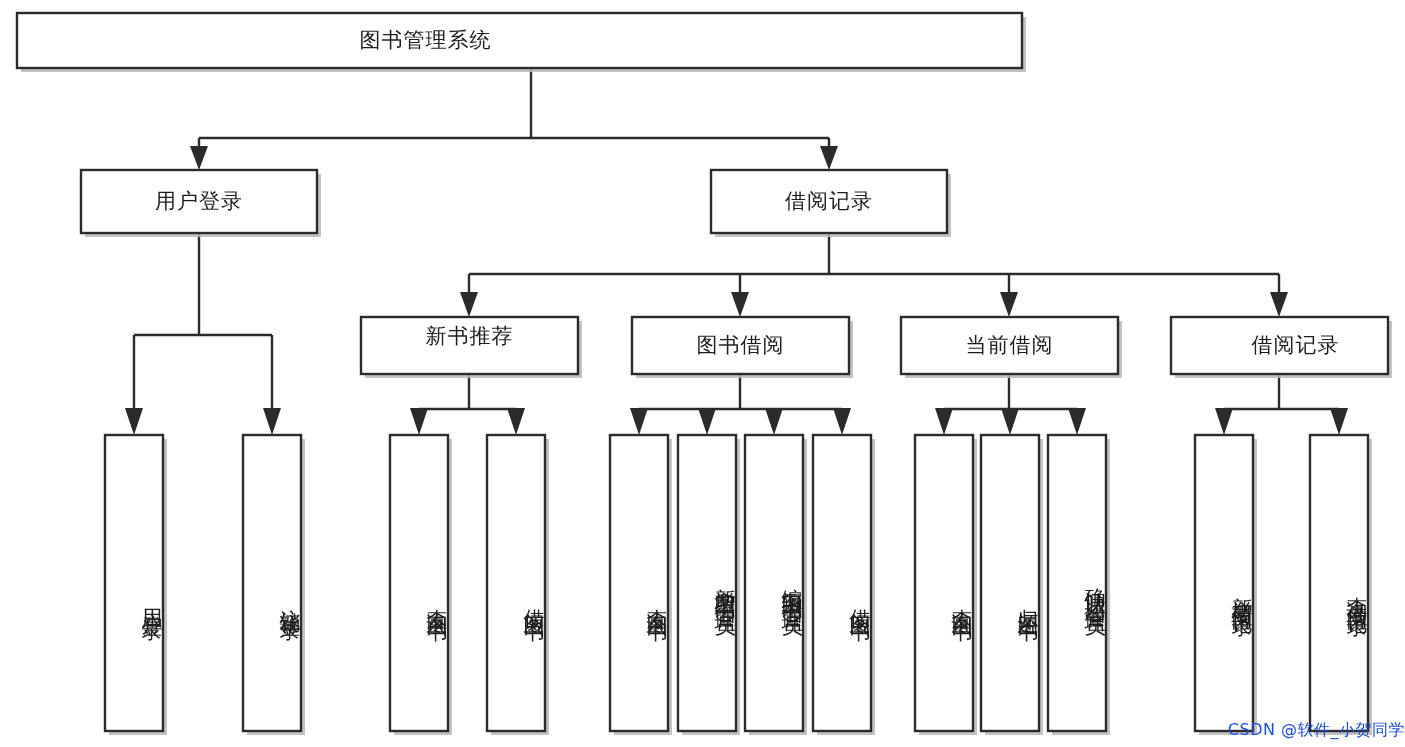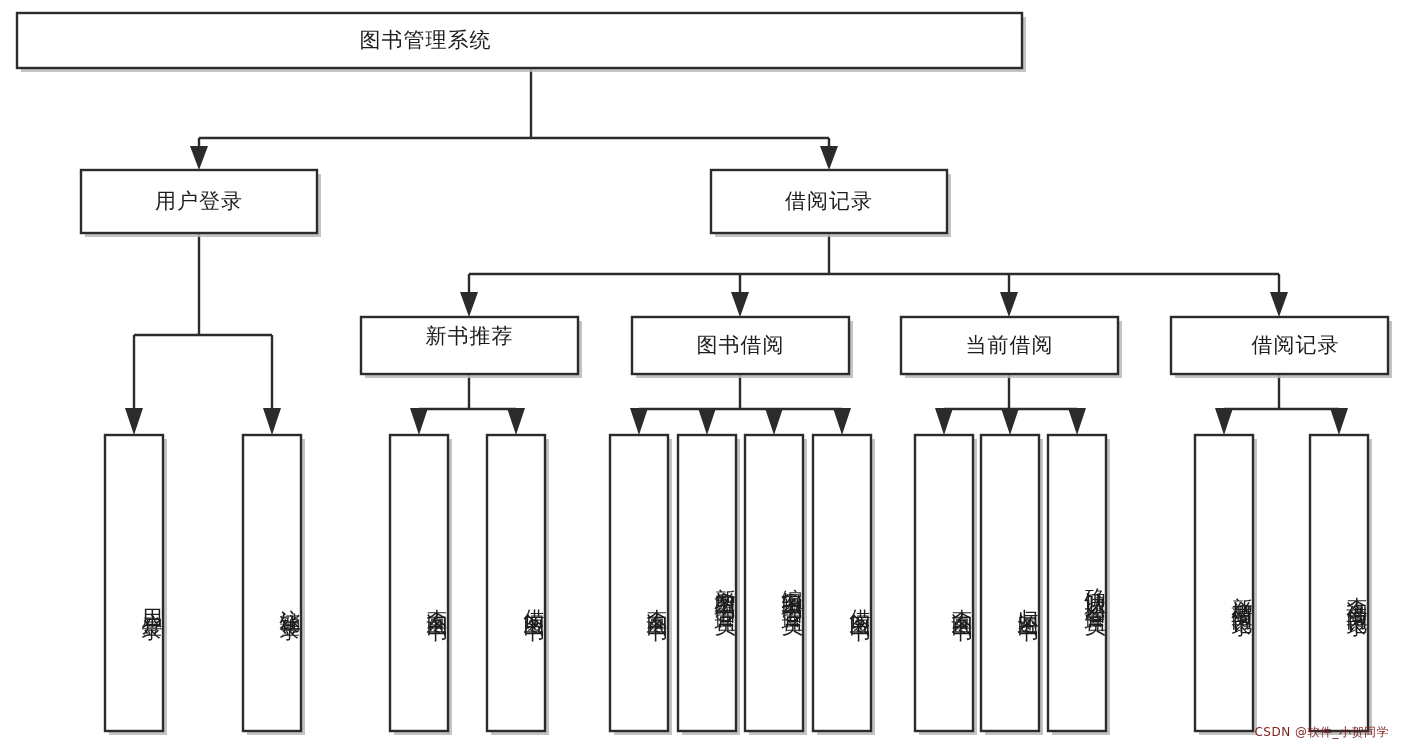--- a/index.html
+++ b/index.html
@@ -66,24 +66,24 @@
     font-size: 21px;
     letter-spacing: 4px;
     line-height: 1.05;
     white-space: nowrap;
     align-items: flex-start;
     justify-content: center;
     padding-top: 4px;
   }
   #watermark {
     position: absolute;
-    right: 16px;
+    right: 0;
     bottom: 6px;
-    font-size: 12px;
-    color: #7f1d1d;
+    font-size: 16px;
+    color: #1d4ed8;
     font-family: "DejaVu Sans", "Liberation Sans", sans-serif;
     letter-spacing: 0.5px;
     white-space: nowrap;
   }
 </style>
 </head>
 <body>
 
 <div id="diagram-root">
 

